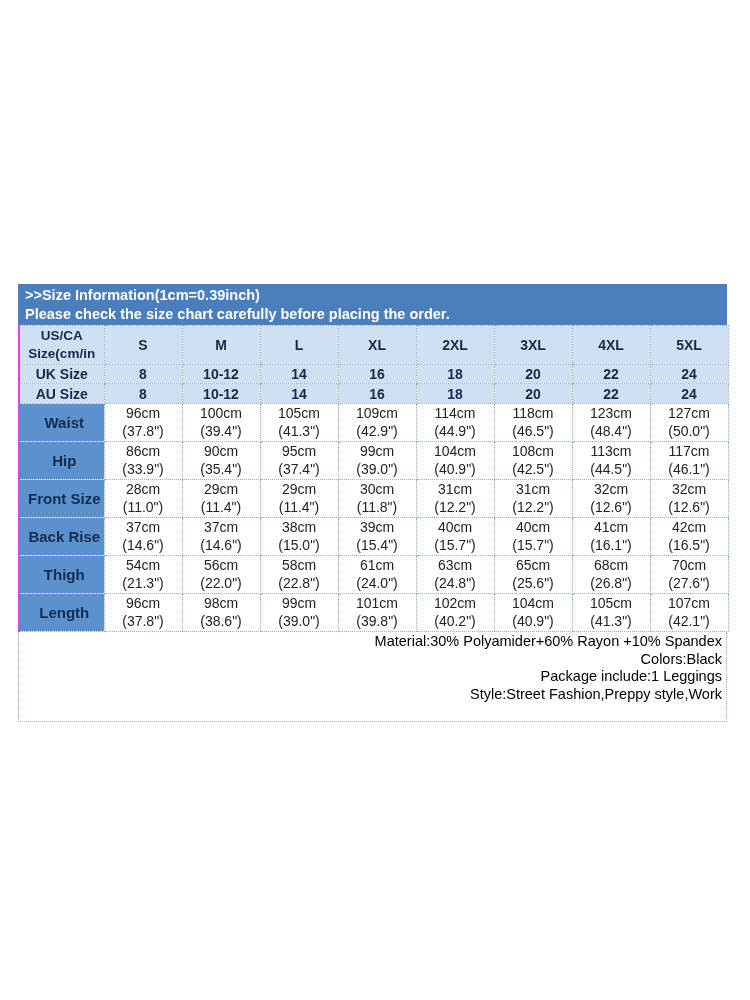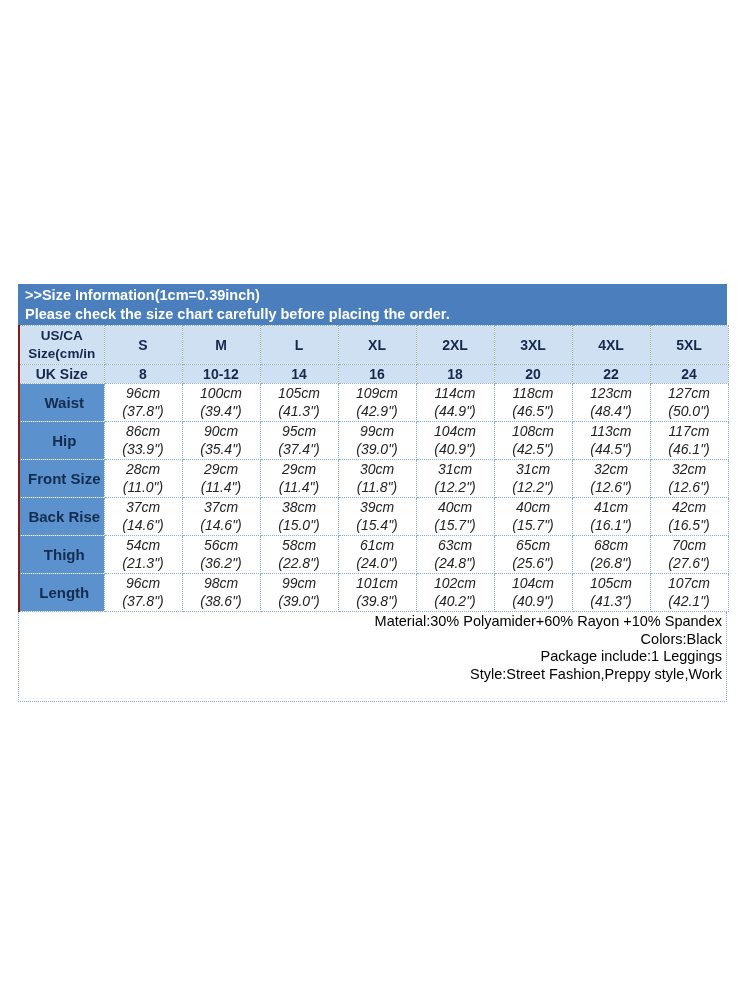--- a/index.html
+++ b/index.html
@@ -25,21 +25,21 @@
     line-height: 19px;
     height: 41px;
     box-sizing: border-box;
     padding: 2px 24px 0 7px;
   }
   
   table.size-table {
     border-collapse: collapse;
     table-layout: fixed;
     width: 709px;
-    border-left: 2px solid #7f1d1d;
+    border-left: 2px solid #d946ef;
   }
   table.size-table td {
     border: 1px dotted #8ab1de;
     box-sizing: border-box;
     text-align: center;
     vertical-align: middle;
     white-space: pre-line;
     overflow: hidden;
   }
   td.hdr {
@@ -62,21 +62,20 @@
     font-weight: bold;
     font-size: 15px;
     text-align: left;
     padding-left: 6px;
   }
   td.val {
     background: #ffffff;
     color: #232323;
     font-size: 14px;
     line-height: 17.5px;
-    font-style: italic;
   }
   
   .details {
     border: 1px dotted #8ab1de;
     border-top: none;
     box-sizing: border-box;
     width: 709px;
     height: 90px;
     padding: 1px 4px 0 4px;
     background: #ffffff;
@@ -118,20 +117,31 @@
       <td class="hdr">M</td>
       <td class="hdr">L</td>
       <td class="hdr">XL</td>
       <td class="hdr">2XL</td>
       <td class="hdr">3XL</td>
       <td class="hdr">4XL</td>
       <td class="hdr">5XL</td>
     </tr>
     <tr class="uk-row">
       <td class="hdr">UK Size</td>
+      <td class="hdr">8</td>
+      <td class="hdr">10-12</td>
+      <td class="hdr">14</td>
+      <td class="hdr">16</td>
+      <td class="hdr">18</td>
+      <td class="hdr">20</td>
+      <td class="hdr">22</td>
+      <td class="hdr">24</td>
+    </tr>
+    <tr class="au-row">
+      <td class="hdr">AU Size</td>
       <td class="hdr">8</td>
       <td class="hdr">10-12</td>
       <td class="hdr">14</td>
       <td class="hdr">16</td>
       <td class="hdr">18</td>
       <td class="hdr">20</td>
       <td class="hdr">22</td>
       <td class="hdr">24</td>
     </tr>
     <tr class="m-row">
@@ -208,21 +218,21 @@
       <td class="val">41cm
 (16.1")</td>
       <td class="val">42cm
 (16.5")</td>
     </tr>
     <tr class="m-row">
       <td class="rowlabel">Thigh</td>
       <td class="val">54cm
 (21.3")</td>
       <td class="val">56cm
-(36.2")</td>
+(22.0")</td>
       <td class="val">58cm
 (22.8")</td>
       <td class="val">61cm
 (24.0")</td>
       <td class="val">63cm
 (24.8")</td>
       <td class="val">65cm
 (25.6")</td>
       <td class="val">68cm
 (26.8")</td>

